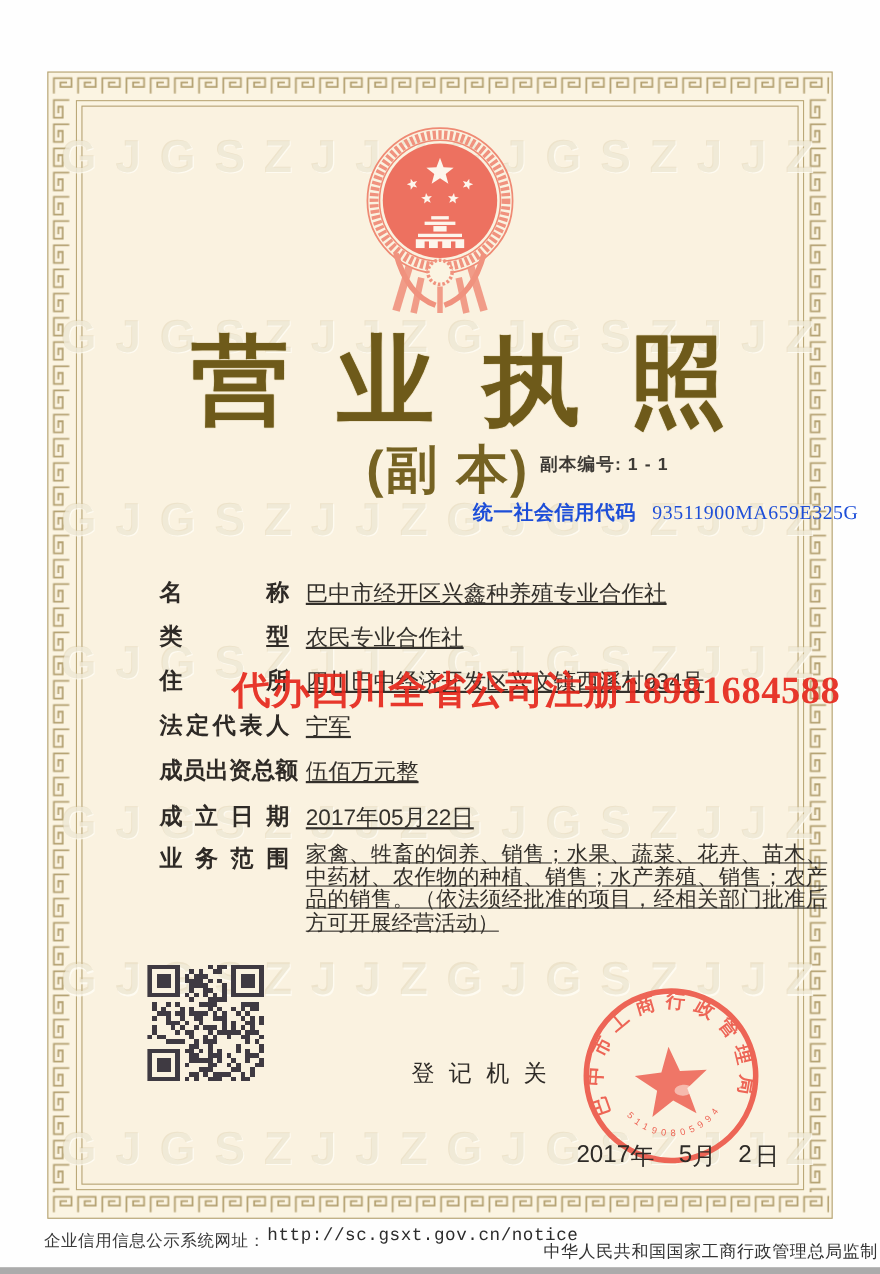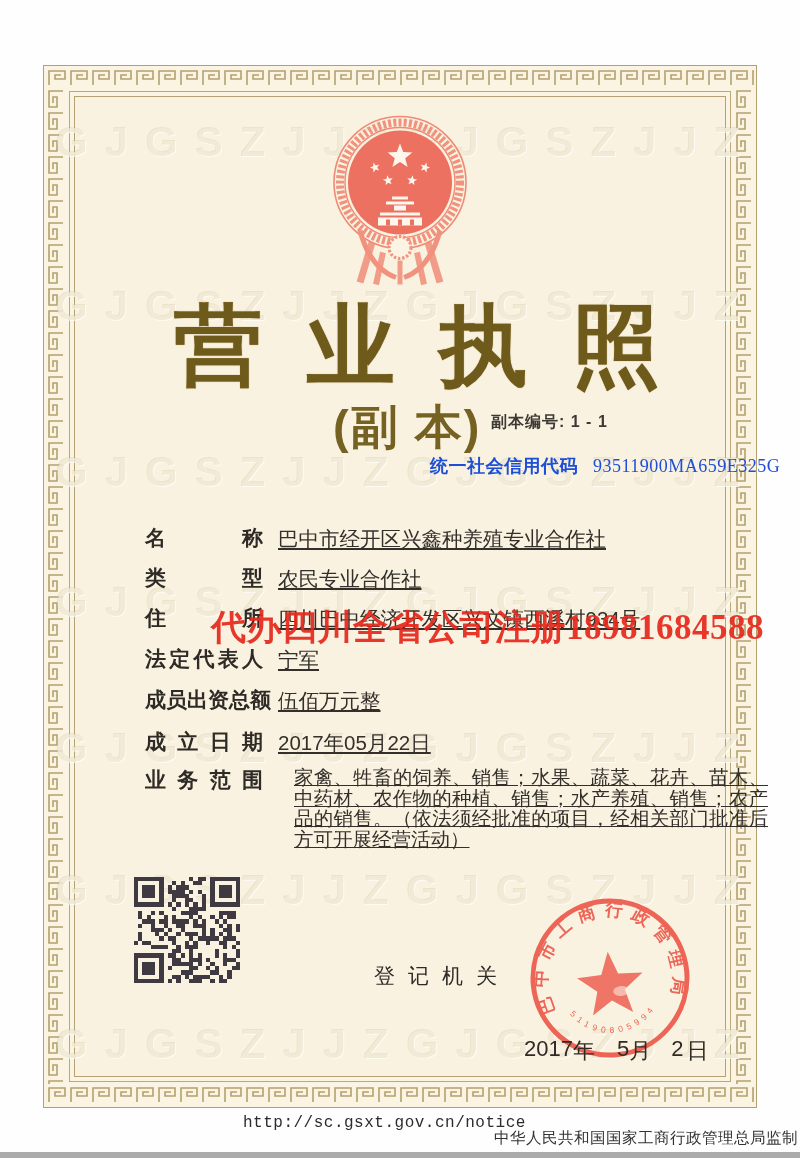--- a/index.html
+++ b/index.html
@@ -26,21 +26,21 @@
          justify-content:space-between;font-size:88px;font-weight:900;color:#6e5a1a;
          line-height:100px;text-shadow:0 0 1px #8a742c;}
   .subtitle{position:absolute;left:333px;top:396px;font-size:47px;font-weight:800;color:#756222;letter-spacing:2px;}
   .copyno{position:absolute;left:491px;top:412px;font-size:16px;color:#3d3a35;letter-spacing:1px;font-weight:bold;}
   .creditline{position:absolute;left:430px;top:454px;font-size:18px;color:#1d4ed8;white-space:nowrap;}
   .creditline .lbl{font-weight:bold;letter-spacing:0.5px;}
   .creditline .code{font-family:"Liberation Serif", serif;margin-left:10px;letter-spacing:0.5px;}
   .fieldrow{position:absolute;left:145px;}
   .flabel{position:absolute;left:0;top:0;width:118px;font-size:21px;color:#2e2a26;font-weight:600;}
   .fvalue{position:absolute;left:133px;top:1px;width:474px;font-size:20.5px;color:#33302b;white-space:nowrap;text-decoration:underline;}
-  .fvalue.wrap{white-space:normal;font-size:19.5px;line-height:20.5px;text-align:justify;margin-left:16px;}
+  .fvalue.wrap{white-space:normal;font-size:19.5px;line-height:20.5px;text-align:justify;}
   .jchars{display:flex;justify-content:space-between;}
   .overlay-red{position:absolute;left:211px;top:604px;font-size:35px;font-weight:700;color:#e6281c;
                white-space:nowrap;letter-spacing:0.5px;opacity:0.92;font-family:Liberation Serif, serif;}
   .qr{position:absolute;left:134px;top:877px;width:106px;height:106px;}
   .regorg{position:absolute;left:374px;top:962px;font-size:21px;color:#2e2b27;letter-spacing:13px;white-space:nowrap;}
   .stamp{position:absolute;left:524px;top:892px;width:172px;height:172px;transform:rotate(-5deg);opacity:0.93;}
   .issuedate{position:absolute;left:524px;top:1036px;font-size:22px;color:#2e2b27;display:flex;white-space:nowrap;}
   .issuedate span{display:inline-block;}
   .gap20{width:22px;} .gap18{width:20px;} .gap4{width:3px;}
   
@@ -462,17 +462,18 @@
     <span>年</span>
     <span class="gap20"></span>
     <span>5</span>
     <span>月</span>
     <span class="gap18"></span>
     <span>2</span>
     <span class="gap4"></span>
     <span>日</span>
   </div>
 
+  <div class="foot-left">企业信用信息公示系统网址：</div>
   <div class="foot-url">http://sc.gsxt.gov.cn/notice</div>
   <div class="foot-right">中华人民共和国国家工商行政管理总局监制</div>
 
   <div class="scanbar"></div>
 </div>
 
 </body></html>

